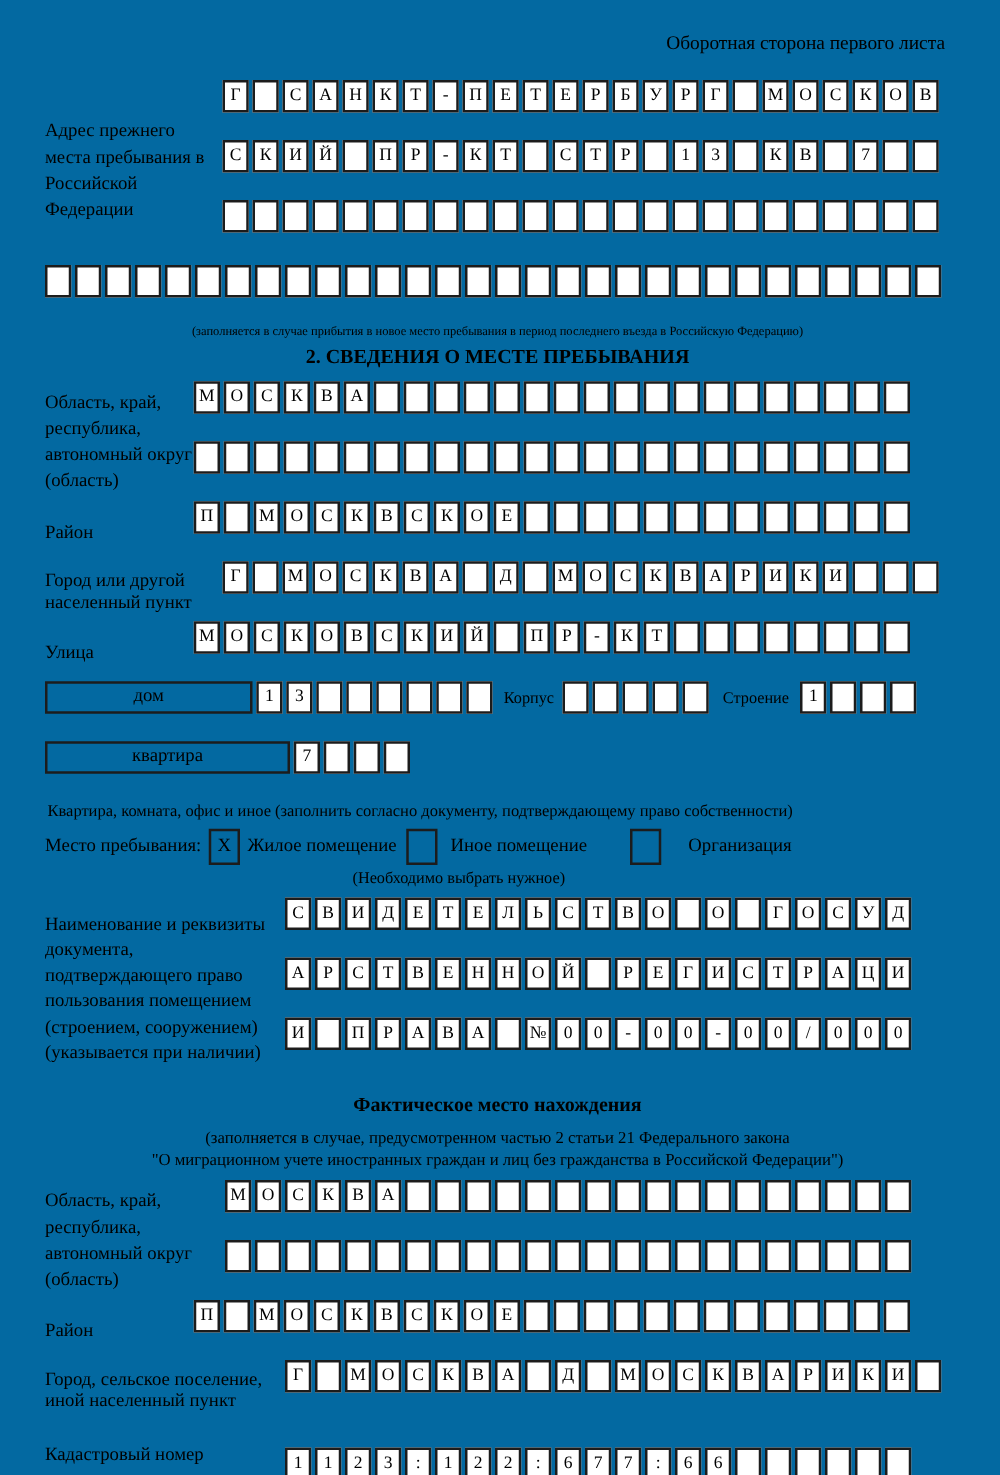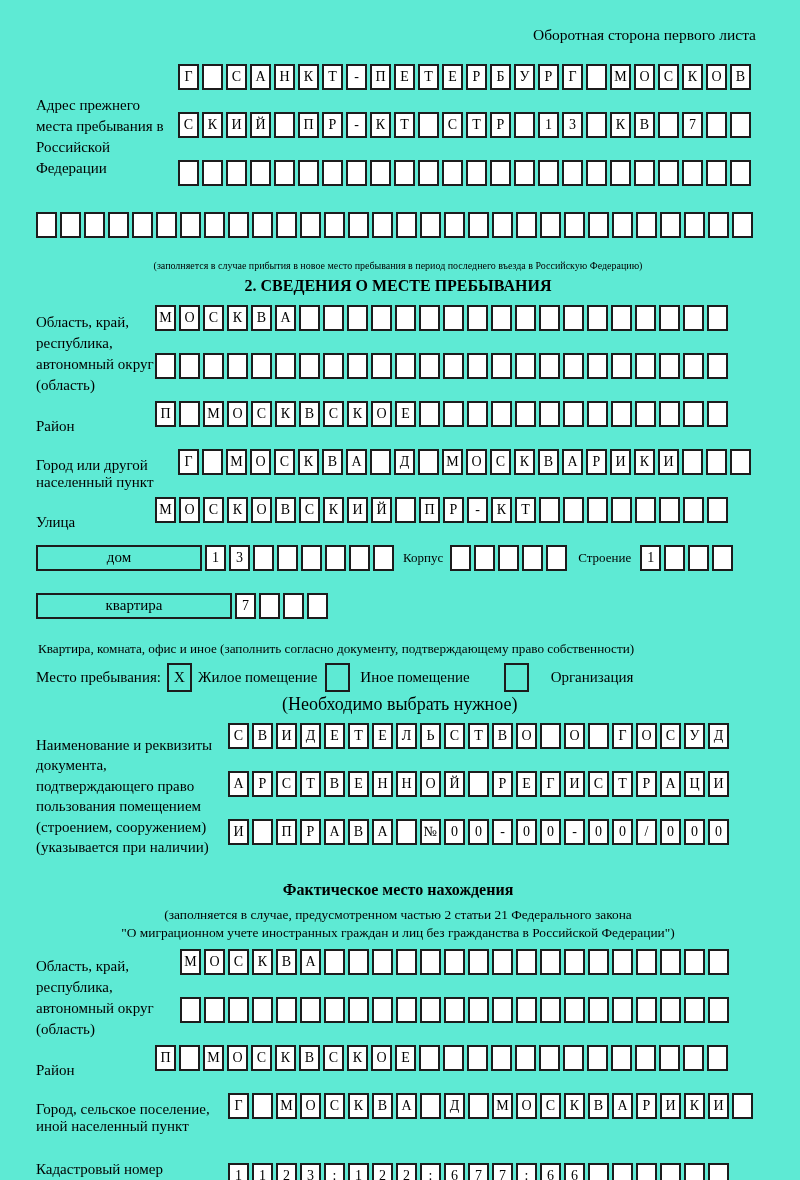--- a/index.html
+++ b/index.html
@@ -1,18 +1,18 @@
 <!DOCTYPE html>
 <html><head>
 <meta charset="utf-8">
 <style>
   html,body{margin:0;padding:0;background:#fff;}
   .page{
     position:relative;width:800px;height:1180px;box-sizing:border-box;
-    padding:12px 40px 0 36px;background:#5eead4;color:#000;
+    padding:12px 40px 0 36px;background:#0369a1;color:#000;
     font-family:"Liberation Serif","DejaVu Serif",serif;overflow:hidden;
   }
   .header-note{text-align:right;font-size:15.5px;margin:14px 4px 20px 0;}
   .frow{display:flex;align-items:center;}
   .frow.center{align-items:center;}
   .flabel{font-size:15px;line-height:21px;padding-top:2px;}
   .lbl-120{flex:0 0 119px;}
   .lbl-142{flex:0 0 142px;}
   .lbl-145{flex:0 0 144px;}
   .lbl-192{flex:0 0 192px;}
@@ -33,21 +33,21 @@
   }
   .bigbox.dom{width:166px;}
   .bigbox.kv{width:196px;}
   .inl{display:inline-block;font-size:13px;line-height:26px;vertical-align:top;}
   .checkbox{
     display:inline-block;box-sizing:border-box;width:25px;height:29px;margin:0 6px;
     border:2px solid #1c1c1c;font:15px/25px "Liberation Serif","DejaVu Serif",serif;
     text-align:center;vertical-align:middle;
   }
   .stay-row{font-size:15px;margin:4px 0 2px 0;display:flex;align-items:center;}
-  .stay-note{font-size:18px;margin:0 0 8px 246px;}
+  .stay-note{font-size:13px;margin:0 0 8px 246px;}
   .fact-cap{font-size:13.4px;text-align:center;margin:0 0 2px 0;}
   .stamp-box{box-sizing:border-box;width:362px;height:174px;border:2px solid #1c1c1c;margin-left:359px;background:#fff;}
   .mt4{margin-top:4px;}
 </style>
 </head>
 <body>
 
 <div class="page">
 
   <div class="header-note">Оборотная сторона первого листа</div>

